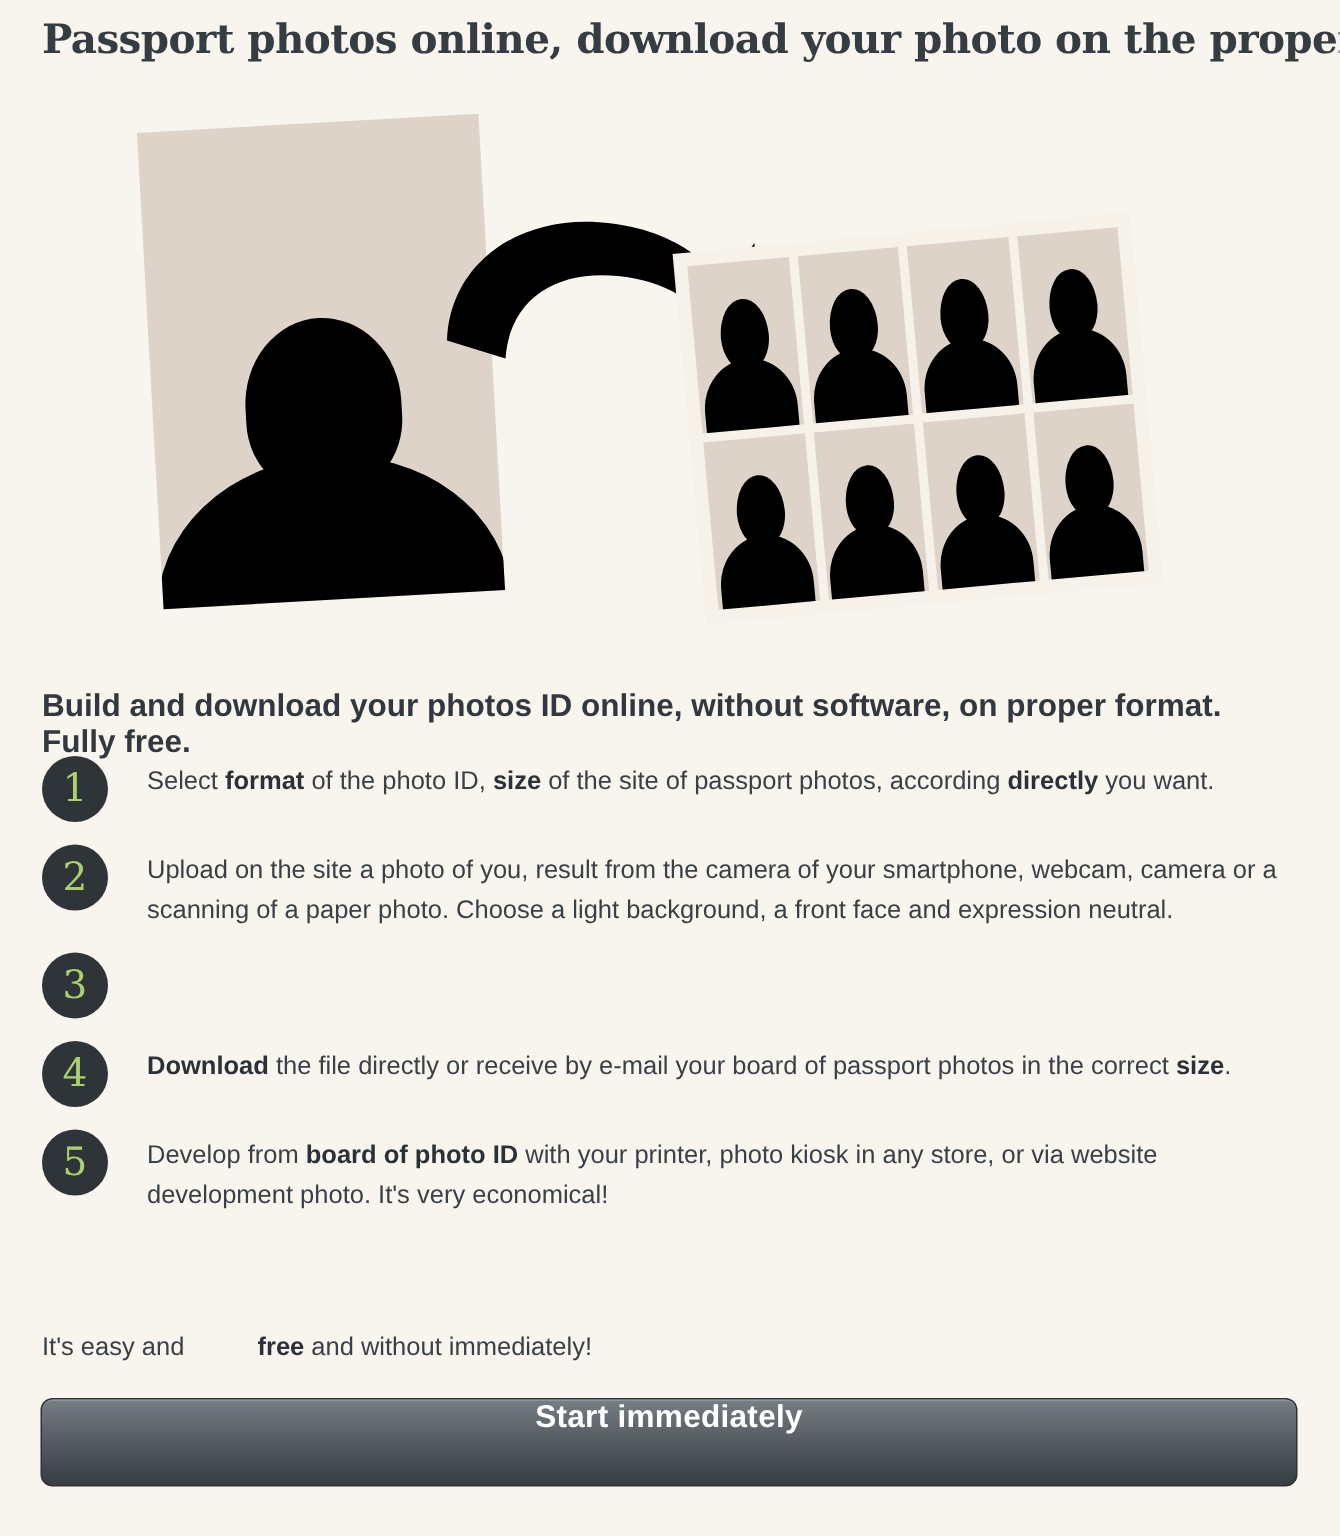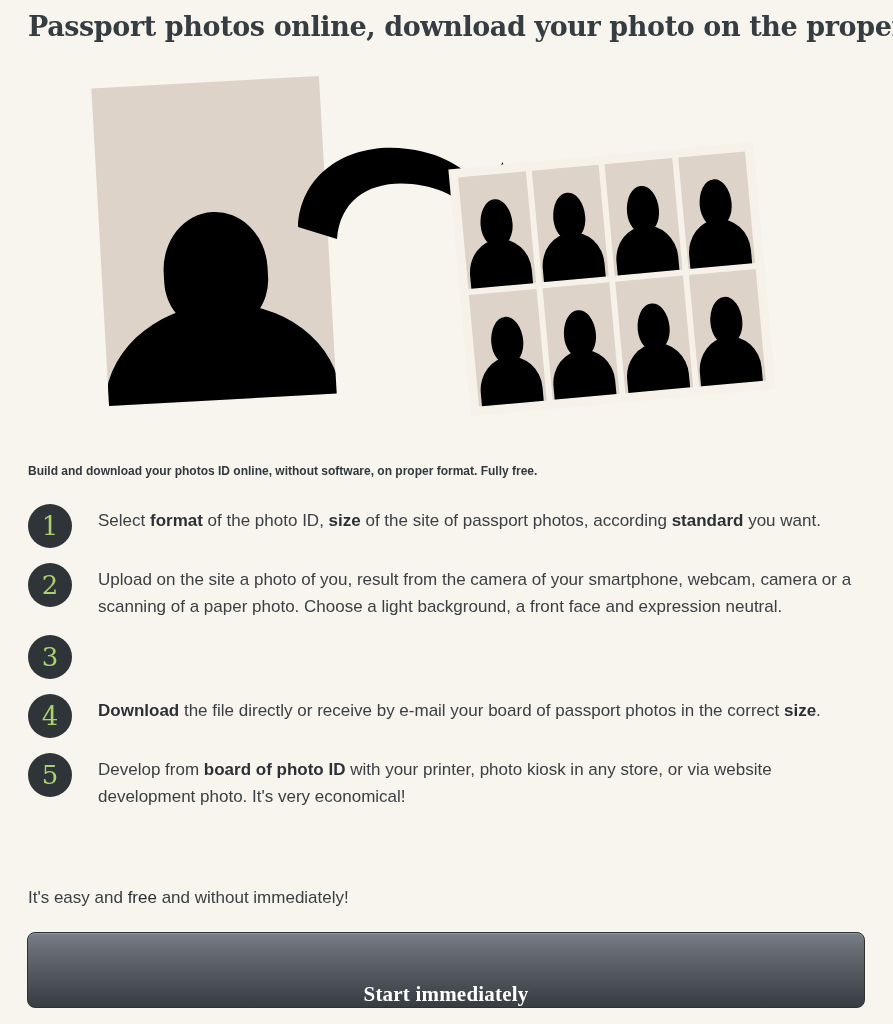--- a/index.html
+++ b/index.html
@@ -129,21 +129,21 @@
     background: #000;
     border-radius: 50% 50% 0 0 / 60% 60% 0 0;
   }
 
   
   .lead {
     position: absolute;
     left: 28px;
     top: 459px;
     width: 840px;
-    font-size: 12px;
+    font-size: 21px;
     font-weight: bold;
     line-height: 24px;
     color: #32383d;
   }
 
   
   .steps {
     position: absolute;
     left: 28px;
     top: 503px;
@@ -180,42 +180,41 @@
   
   .footnote {
     position: absolute;
     left: 28px;
     top: 886px;
     width: 840px;
     font-size: 17px;
     line-height: 24px;
     color: #3a4045;
   }
-  .footnote b { font-weight: normal; color: #2b3136; }
+  .footnote b { font-weight: bold; color: #2b3136; margin-left: 44px; }
 
   
   .cta-button {
     position: absolute;
     left: 27px;
     top: 932px;
     width: 838px;
-    height: 76px;
+    height: 59px;
     border-radius: 8px;
     border: 1px solid #2d3236;
     background: linear-gradient(to bottom, #787f86 0%, #6a7077 18%, #53585e 55%, #3e4349 88%, #383d42 100%);
     color: #ffffff;
     font-size: 21px;
     font-weight: bold;
     letter-spacing: 0.2px;
     display: flex;
-    align-items: flex-end;
+    align-items: flex-start;
     justify-content: center;
     cursor: pointer;
     box-shadow: inset 0 1px 0 rgba(255,255,255,0.18);
-    font-family: Liberation Serif, serif;
   }
 </style>
 </head>
 <body>
 
 <div class="page">
 
   <h1 class="page-title">Passport photos online, download your photo on the proper size!</h1>
 
   <div class="hero">
@@ -266,21 +265,21 @@
       </div>
     </div>
 
   </div>
 
   <p class="lead">Build and download your photos ID online, without software, on proper format. Fully free.</p>
 
   <div class="steps">
       <div class="step">
         <div class="step-badge">1</div>
-        <div class="step-text"><span>Select </span><b>format</b><span> of the photo ID, </span><b>size</b><span> of the site of passport photos, according </span><b>standard</b><span> you want.</span></div>
+        <div class="step-text"><span>Select </span><b>format</b><span> of the photo ID, </span><b>size</b><span> of the site of passport photos, according </span><b>directly</b><span> you want.</span></div>
       </div>
       <div class="step">
         <div class="step-badge">2</div>
         <div class="step-text"><span>Upload on the site a photo of you, result from the camera of your smartphone, webcam, camera or a scanning of a paper photo. Choose a light background, a front face and expression neutral.</span></div>
       </div>
       <div class="step">
         <div class="step-badge">3</div>
       </div>
       <div class="step">
         <div class="step-badge">4</div>

